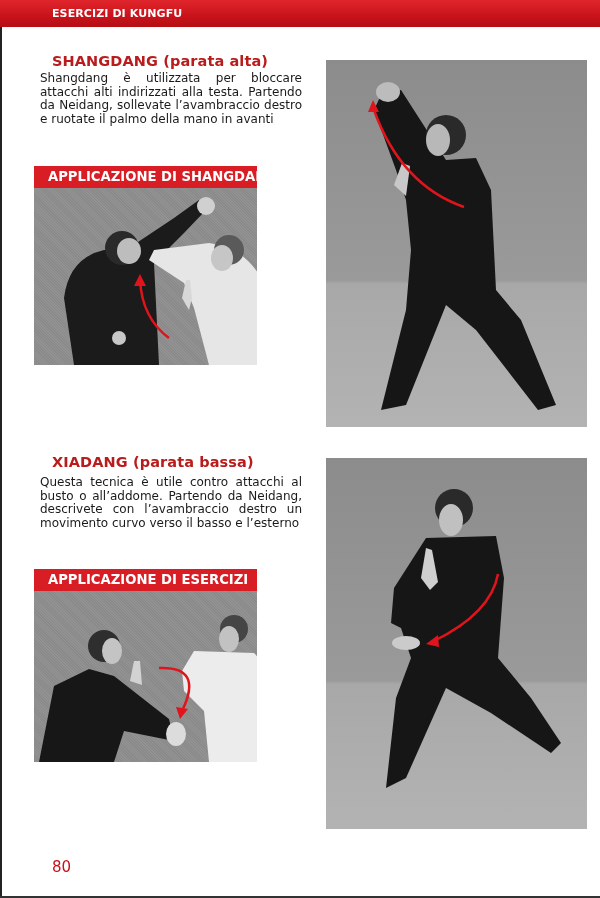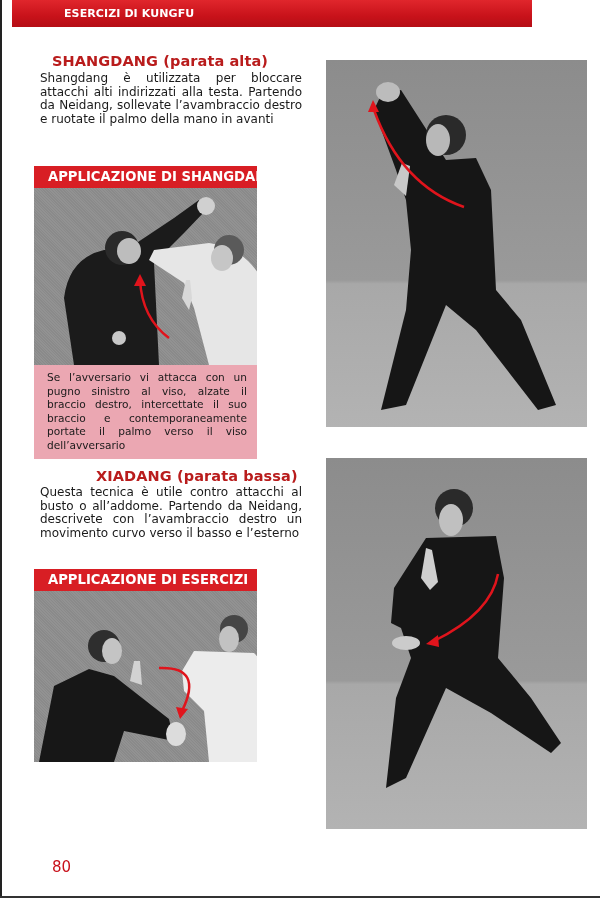--- a/index.html
+++ b/index.html
@@ -1,20 +1,20 @@
 <!DOCTYPE html>
 <html><head>
 <meta charset="utf-8">
 <style>
   html, body { margin:0; padding:0; }
   body { width:600px; height:898px; background:#ffffff; position:relative; overflow:hidden;
          font-family:"DejaVu Sans", sans-serif; }
   .left-rule { position:absolute; left:0; top:0; width:2px; height:898px; background:#222; }
   .bottom-rule { position:absolute; left:0; bottom:0; width:600px; height:2px; background:#333; }
-  .header { position:absolute; left:12px; top:0; width:520px; height:27px;
+  .header { position:absolute; left:0; top:0; width:600px; height:27px;
             background:linear-gradient(180deg,#e0262c 0%,#c8121a 60%,#b50e15 100%); }
   .header-title { position:absolute; left:52px; top:7px; color:#fff; font-weight:bold;
                   font-size:11px; letter-spacing:0.1px; }
   .sec-title { position:absolute; left:52px; color:#b91c1c; font-weight:bold; font-size:14.5px;
                letter-spacing:0.1px; white-space:nowrap; }
   .sec-body { position:absolute; left:40px; width:262px; color:#1a1a1a; font-size:12px;
               line-height:13.5px; text-align:justify; }
   .app-box { position:absolute; left:34px; width:223px; }
   .app-title { height:22px; background:#d81e24; color:#fff; font-weight:bold; font-size:13.2px;
                line-height:22px; padding-left:14px; white-space:nowrap; overflow:hidden; }
@@ -52,39 +52,38 @@
 
       <path d="M120 62 L175 55 Q215 60 232 100 L245 177 L175 177 L160 120 L150 95 L115 72 Z" fill="#e6e6e6"></path>
       <circle cx="195" cy="62" r="15" fill="#5a5a5a"></circle>
       <ellipse cx="188" cy="70" rx="11" ry="13" fill="#c6c6c6"></ellipse>
       <path d="M148 110 l4 -18 l4 0 l2 18 l-3 12 z" fill="#d8d8d8"></path>
 
       <path d="M135 150 Q108 130 106 92" stroke="#e0141c" stroke-width="2.5" fill="none"></path>
       <path d="M100 98 L106 86 L112 98 Z" fill="#e0141c"></path>
     </svg>
   </div>
-  <div class="caption">Se l’avversario vi attacca con un pugno sinistro al viso, alzate il braccio destro, intercettate il suo braccio e contemporaneamente portate il palmo verso il viso dell’avversario</div>
 </div>
 
 <div class="rphoto" style="top:60px; height:367px;">
   <svg width="261" height="367" viewBox="0 0 261 367">
 
     <path d="M55 35 L75 30 L120 100 L150 98 L165 130 L170 230 L195 260 L230 345 L212 350 L150 270 L120 245 L80 345 L55 350 L80 250 L85 190 L80 140 L70 110 L48 50 Z" fill="#161616"></path>
     <circle cx="120" cy="75" r="20" fill="#2a2a2a"></circle>
     <ellipse cx="112" cy="80" rx="12" ry="16" fill="#b8b8b8"></ellipse>
     <ellipse cx="62" cy="32" rx="12" ry="10" fill="#bcbcbc"></ellipse>
     <path d="M68 125 l8 -22 l8 3 l-4 30 z" fill="#c8c8c8"></path>
 
     <path d="M138 147 Q75 125 48 50" stroke="#e0141c" stroke-width="2.5" fill="none"></path>
     <path d="M42 52 L47 40 L53 52 Z" fill="#e0141c"></path>
   </svg>
 </div>
 
-<div class="sec-title" style="top:468px;margin-left:44px;">XIADANG (parata bassa)</div>
-<div class="sec-body" style="top:476px;margin-top:10px;">Questa tecnica è utile contro attacchi al busto o all’addome. Partendo da Neidang, descrivete con l’avambraccio destro un movimento curvo verso il basso e l’esterno</div>
+<div class="sec-title" style="top:454px;">XIADANG (parata bassa)</div>
+<div class="sec-body" style="top:476px;">Questa tecnica è utile contro attacchi al busto o all’addome. Partendo da Neidang, descrivete con l’avambraccio destro un movimento curvo verso il basso e l’esterno</div>
 
 <div class="app-box" style="top:569px;">
   <div class="app-title">APPLICAZIONE DI ESERCIZI</div>
   <div class="photo" style="height:171px;">
     <svg width="261" height="171" viewBox="0 0 261 171">
 
       <path d="M5 171 L20 95 L55 78 L80 85 L135 128 L140 150 L90 140 L80 171 Z" fill="#171717"></path>
       <circle cx="70" cy="55" r="16" fill="#2e2e2e"></circle>
       <ellipse cx="78" cy="60" rx="10" ry="13" fill="#c4c4c4"></ellipse>
       <path d="M96 90 l4 -20 l6 0 l2 24 z" fill="#d2d2d2"></path>

